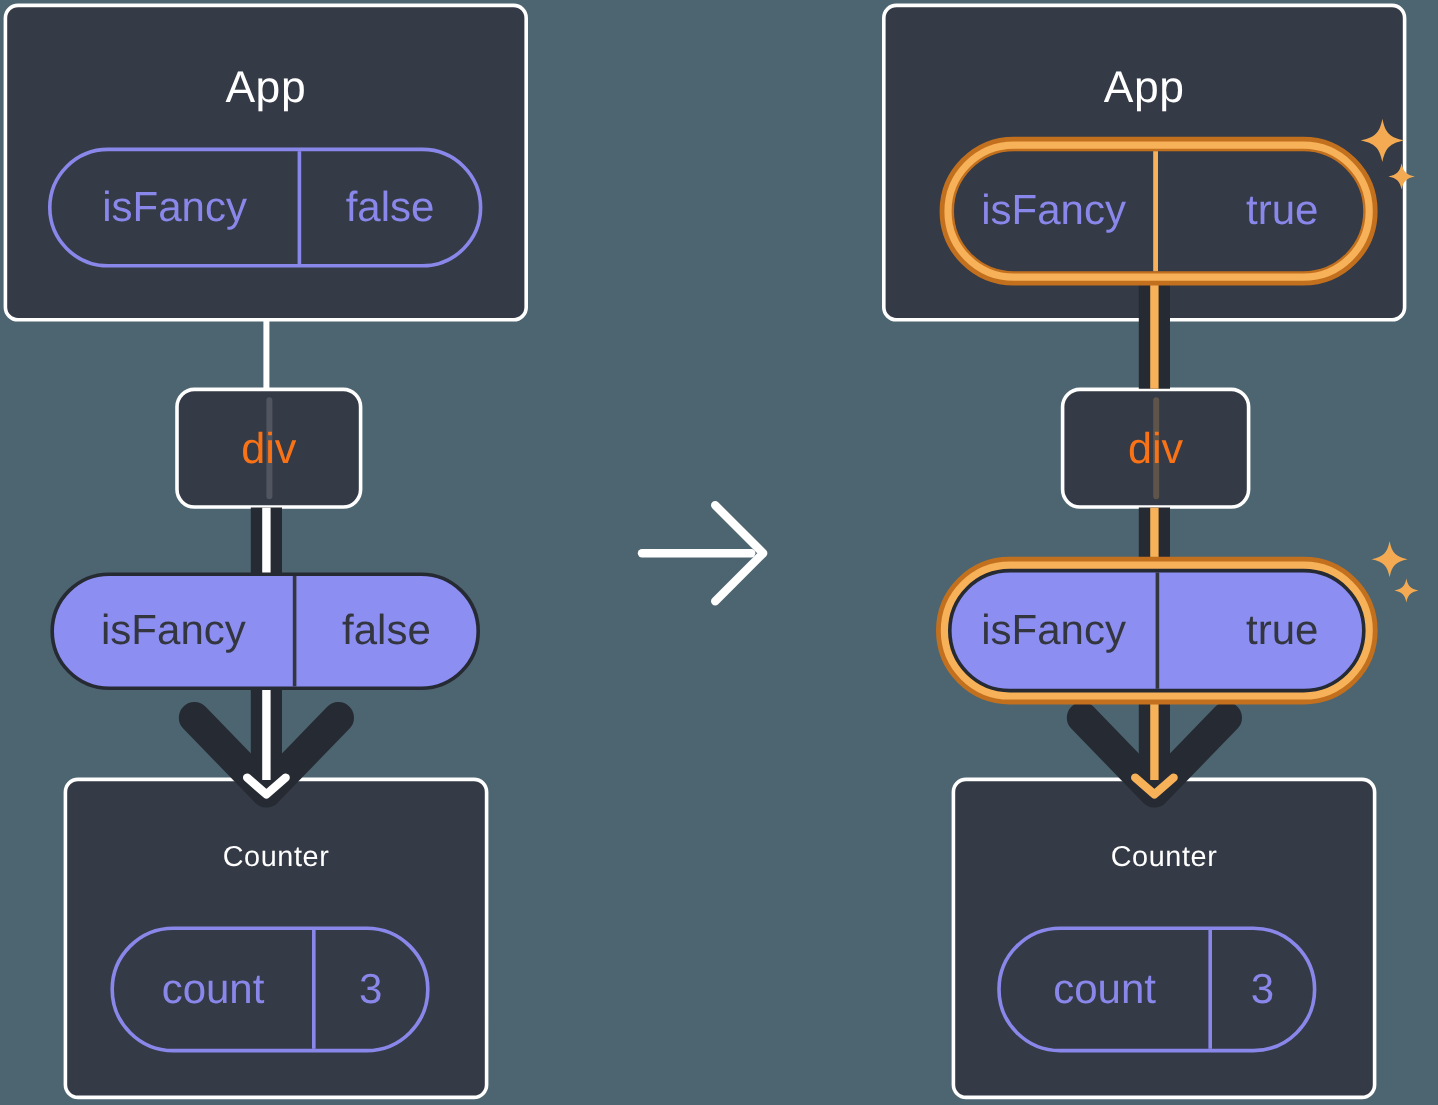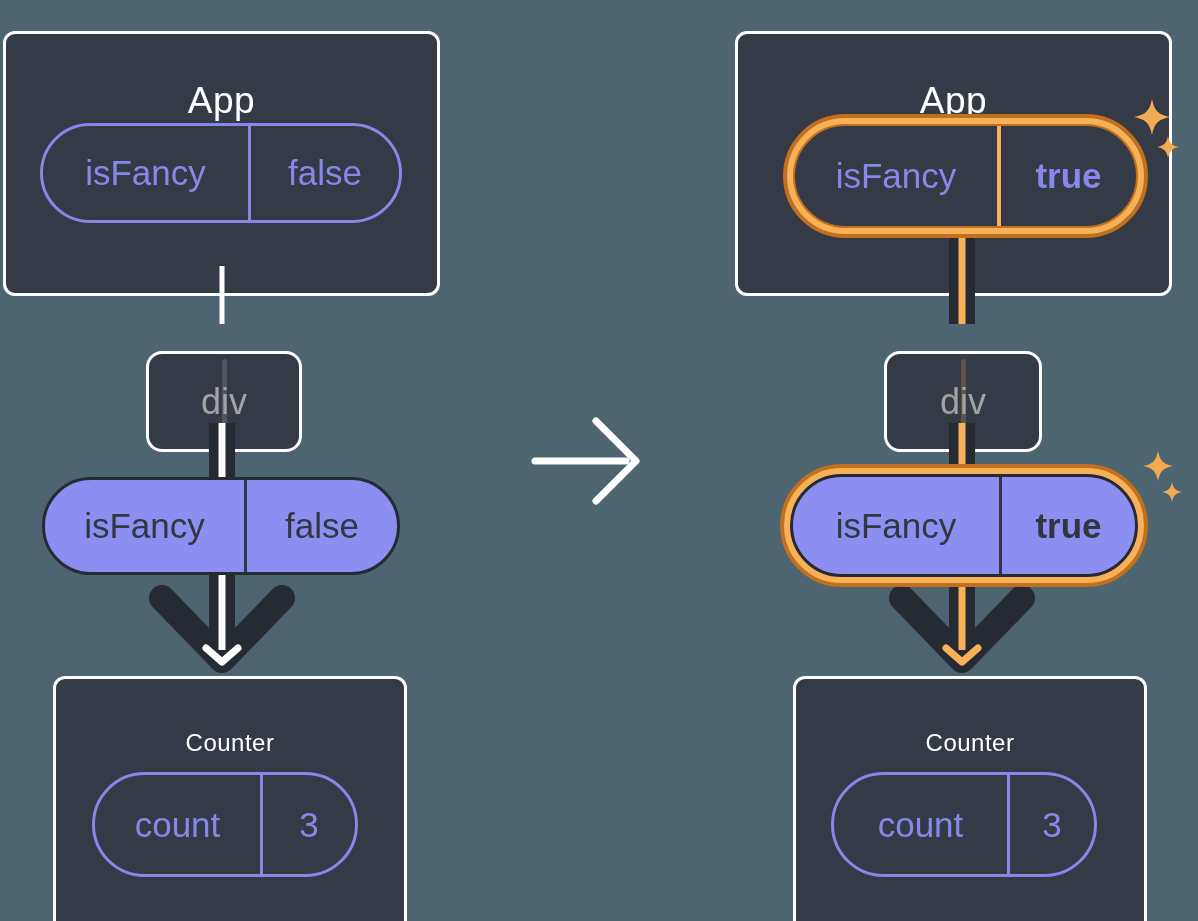--- a/index.html
+++ b/index.html
@@ -15,51 +15,51 @@
   }
   html,body{margin:0;padding:0;background:var(--bg);}
   .stage{
     position:relative;width:1198px;height:921px;overflow:hidden;
     background:var(--bg);
     font-family:"Liberation Sans", sans-serif;
   }
   .card{
     position:absolute;z-index:1;box-sizing:border-box;
     background:var(--card);
-    border:3px solid #fff;border-radius:12px;margin-top:28px;
+    border:3px solid #fff;border-radius:12px;
   }
   .div-card{border-radius:16px;display:flex;align-items:center;justify-content:center;}
   .card-title{
     position:absolute;left:0;right:0;text-align:center;
     color:#fff;font-weight:500;letter-spacing:.5px;
   }
   .app-title{top:46px;font-size:37px;}
   .counter-title{top:50px;font-size:24px;}
-  .div-label{position:relative;z-index:2;color:#a3a3a3;font-size:36px;font-weight:500;text-align:right;}
+  .div-label{position:relative;z-index:2;color:#f97316;font-size:36px;font-weight:500;text-align:right;}
   .ghost{
     position:absolute;z-index:1;top:5px;bottom:5px;left:50%;
     width:5px;margin-left:-2.5px;border-radius:3px;
   }
   .ghost-w{background:rgba(255,255,255,0.14);}
   .ghost-o{background:rgba(247,177,88,0.22);}
 
   .wires,.sparkles{position:absolute;left:0;top:0;pointer-events:none;}
   .wires{z-index:2;}
   .sparkles{z-index:4;}
 
   .pill{
     position:absolute;z-index:3;box-sizing:border-box;
     display:flex;align-items:stretch;
     border-radius:999px;font-size:35px;
   }
   .pill .cell{display:flex;align-items:center;justify-content:center;}
   .pill .key{flex:1;}
   .vdiv{width:3px;background:currentColor;}
   .vdiv-orange{background:var(--orangeLight);width:4px;}
-  .bold{font-weight:700;}
+  .bold{font-weight:400;padding-left:36px;}
 
   .pill-outline{border:3px solid var(--purple);color:var(--purple);}
   .pill-filled{background:var(--purpleFill);border:3px solid var(--dark);color:var(--inkOnPurple);}
 
   .ring{
     position:absolute;z-index:3;box-sizing:border-box;display:flex;
     border:4px solid var(--orangeDark);
     background:var(--orangeLight);
     border-radius:999px;padding:6px;
   }

